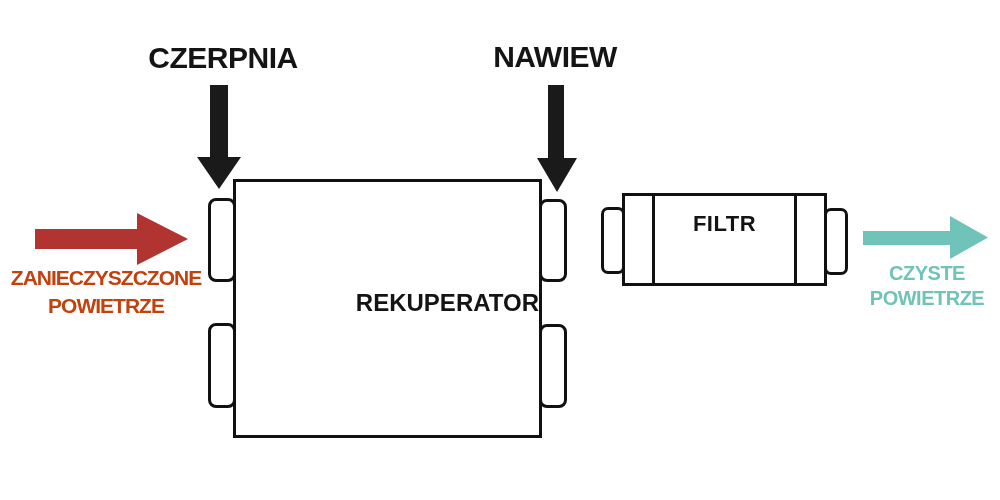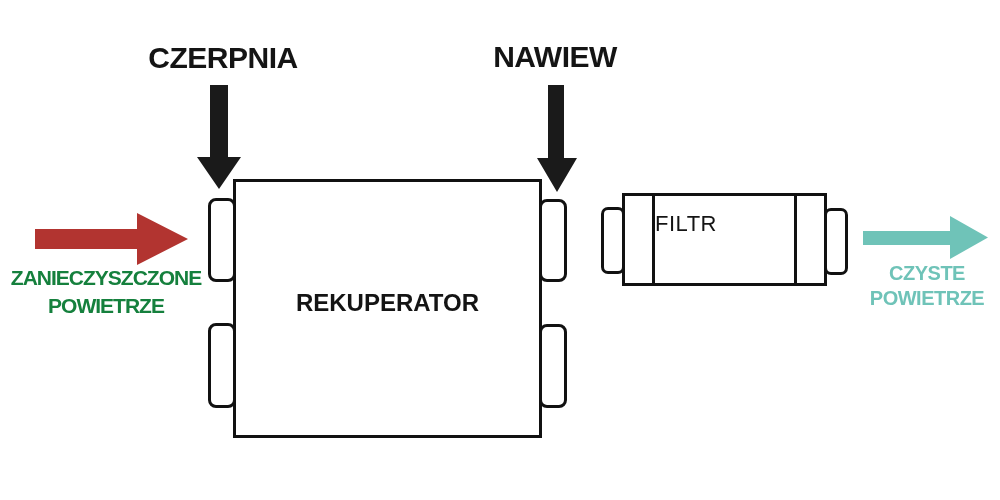--- a/index.html
+++ b/index.html
@@ -40,21 +40,21 @@
     left: 233px; top: 179px;
     width: 309px; height: 259px;
     border: 3px solid #111111;
     background: #ffffff;
     box-sizing: border-box;
     z-index: 2;
   }
   #rekuperator-label {
     position: absolute;
     left: 0; right: 0; top: 109px;
-    text-align: center;
+    text-align: right;
     font-weight: bold;
     font-size: 24px;
     line-height: 24px;
     color: #141414;
     letter-spacing: 0;
   }
 
   
   .port {
     position: absolute;
@@ -82,22 +82,22 @@
     position: absolute;
     top: 0; bottom: 0;
     width: 3px;
     background: #111111;
   }
   #filter-divider-left  { left: 27px; }
   #filter-divider-right { left: 169px; }
   #filter-label {
     position: absolute;
     left: 30px; width: 139px; top: 15px;
-    text-align: left;
-    font-weight: normal;
+    text-align: center;
+    font-weight: bold;
     font-size: 22px;
     line-height: 26px;
     letter-spacing: 0.5px;
     color: #141414;
     white-space: nowrap;
   }
   .portf {
     position: absolute;
     background: #ffffff;
     border: 3px solid #111111;
@@ -156,21 +156,21 @@
     <div class="filter-divider" id="filter-divider-left"></div>
     <div class="filter-divider" id="filter-divider-right"></div>
     <div id="filter-label">
       <div>FILTR</div>
     </div>
   </div>
 
   <svg class="arrow-svg" id="dirty-arrow" width="153" height="52" viewBox="0 0 153 52">
     <polygon points="0,16 102,16 102,0 153,26 102,52 102,36 0,36" fill="#b23430"></polygon>
   </svg>
-  <div class="side-label" id="dirty-air-label" style="color: #15803d;">
+  <div class="side-label" id="dirty-air-label" style="color: #c2410c;">
     <div>ZANIECZYSZCZONE</div>
     <div>POWIETRZE</div>
   </div>
 
   <svg class="arrow-svg" id="clean-arrow" width="125" height="43" viewBox="0 0 125 43">
     <polygon points="0,15 87,15 87,0 125,21.5 87,43 87,29 0,29" fill="#6fc3b8"></polygon>
   </svg>
   <div class="side-label" id="clean-air-label" style="color: rgb(111, 195, 184);">
     <div>CZYSTE</div>
     <div>POWIETRZE</div>

